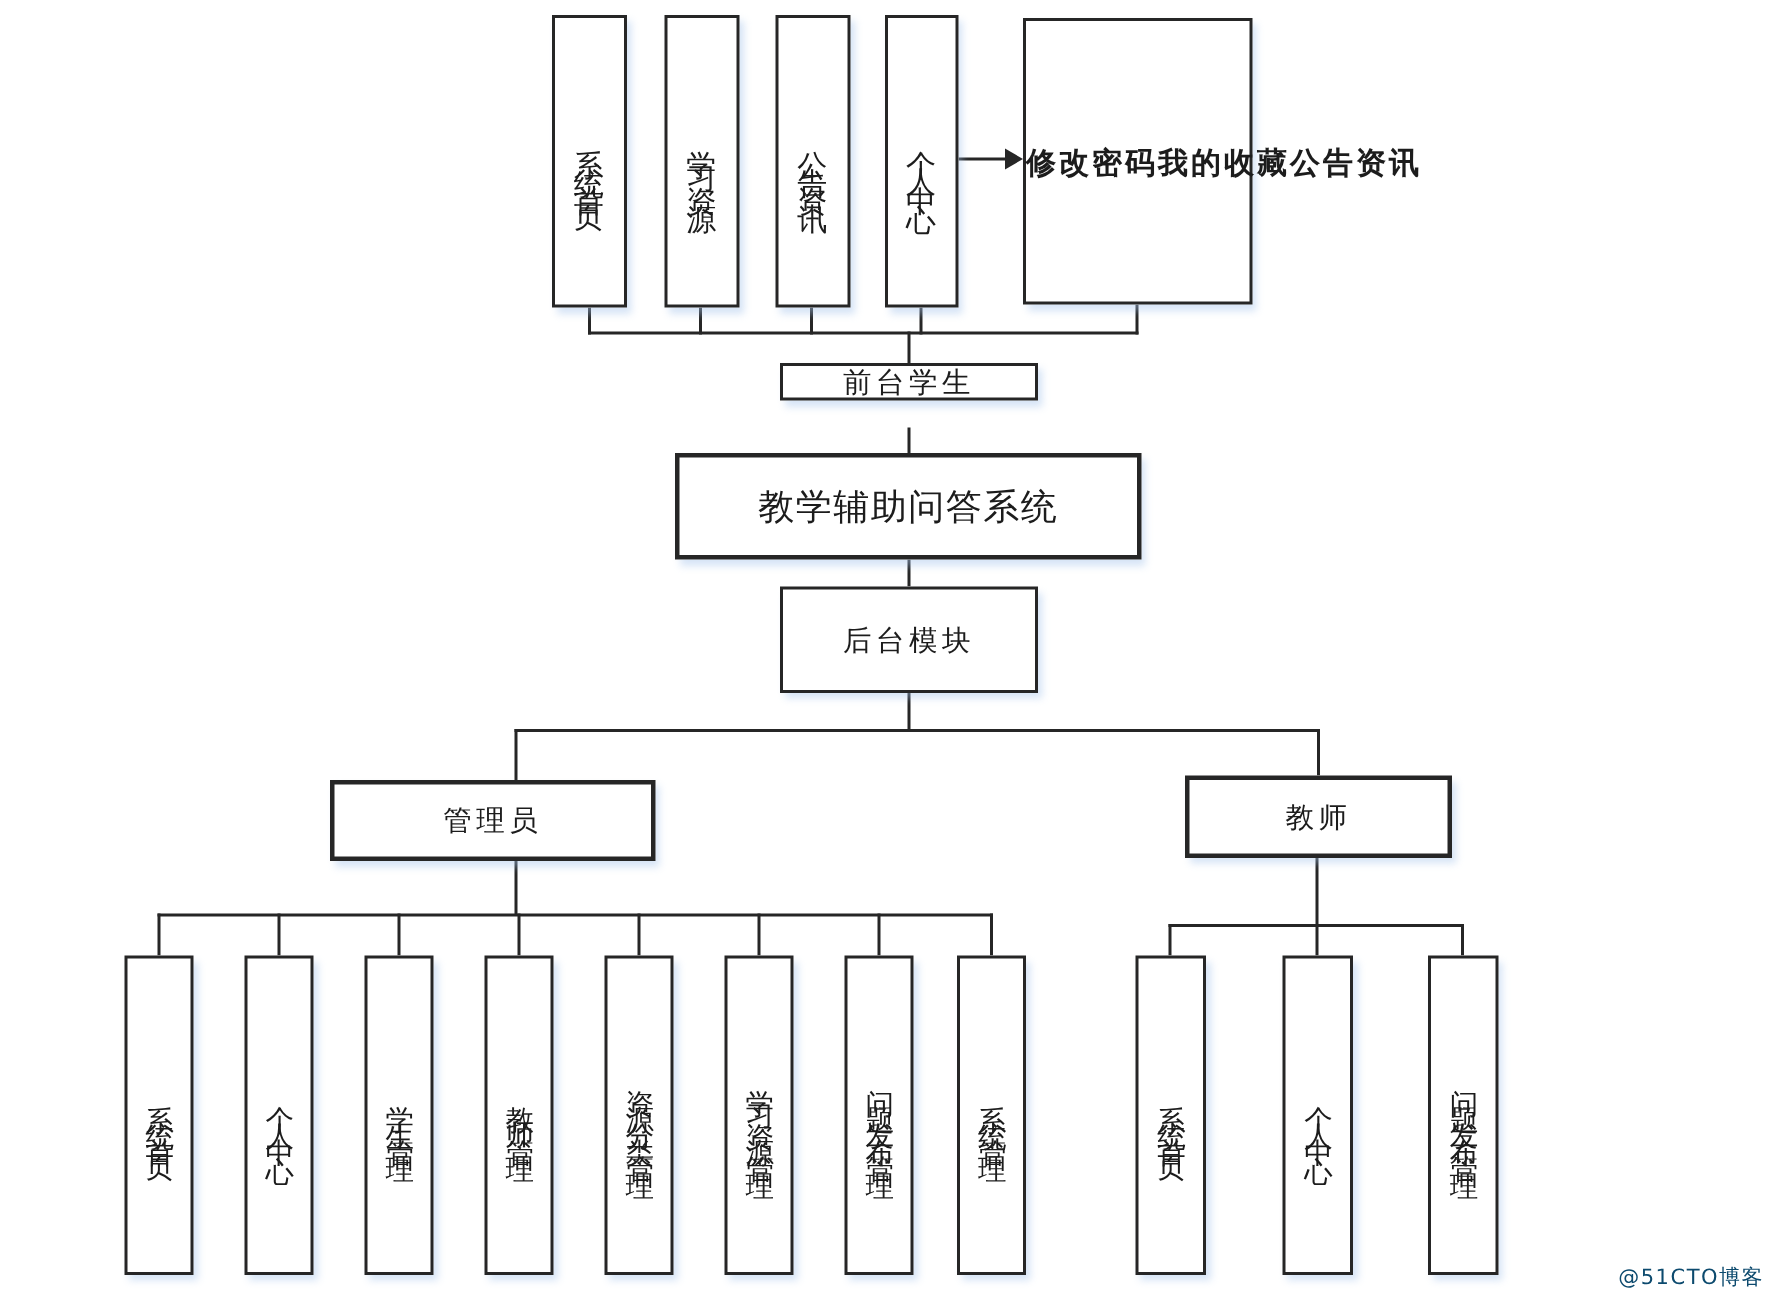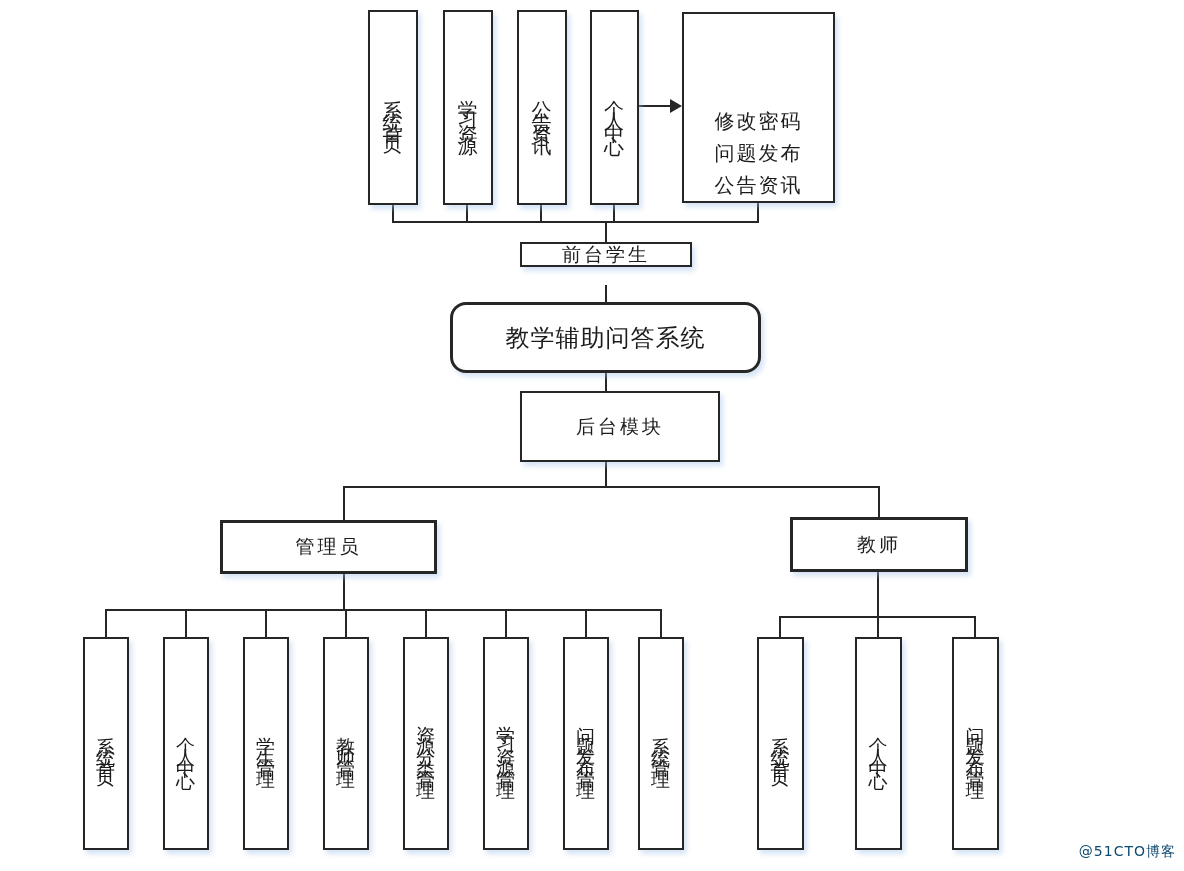--- a/index.html
+++ b/index.html
@@ -34,21 +34,21 @@
     writing-mode:vertical-rl;
     text-orientation:upright;
     font-size:19px;
     letter-spacing:11px;
     line-height:1;
     white-space:nowrap;
   }
   .vtext-top { font-size:20px; letter-spacing:12px; }
   .htext { font-size:19px; letter-spacing:3px; white-space:nowrap; }
   .title-text { font-size:24px; letter-spacing:1px; white-space:nowrap; }
-  .multiline { display:flex; flex-direction:column; align-items:center; justify-content:flex-end; }
+  .multiline { display:flex; align-items:center; justify-content:space-between;font-weight:bold; }
   .mline { font-size:20px; line-height:32px; letter-spacing:2px; white-space:nowrap; }
   .watermark {
     position:absolute;
     right:8px; bottom:10px;
     font-size:14px;
     color:#0c4a6e;
     letter-spacing:1px;
     font-family:"DejaVu Sans","Liberation Sans",sans-serif;
   }
 </style>
@@ -99,31 +99,31 @@
     <span class="vtext vtext-top">学习资源</span>
   </div>
   <div class="box" style="left:517px; top:10px; width:50px; height:195px;">
     <span class="vtext vtext-top">公告资讯</span>
   </div>
   <div class="box" style="left:590px; top:10px; width:49px; height:195px;">
     <span class="vtext vtext-top">个人中心</span>
   </div>
   <div class="box multiline" style="left:682px; top:12px; width:153px; height:191px;">
     <span class="mline">修改密码</span>
-    <span class="mline">问题发布</span>
+    <span class="mline">我的收藏</span>
     <span class="mline">公告资讯</span>
   </div>
 
   <div class="box" style="left:520px; top:242px; width:172px; height:25px;">
     <span class="htext">前台学生</span>
   </div>
-  <div class="box thick" style="left:450px; top:302px; width:311px; height:71px;border-radius:16px;">
+  <div class="box thick" style="left:450px; top:302px; width:311px; height:71px;">
     <span class="title-text">教学辅助问答系统</span>
   </div>
-  <div class="box" style="left:520px; top:391px; width:200px; height:71px;">
+  <div class="box" style="left:520px; top:391px; width:172px; height:71px;">
     <span class="htext">后台模块</span>
   </div>
 
   <div class="box thick" style="left:220px; top:520px; width:217px; height:54px;">
     <span class="htext">管理员</span>
   </div>
   <div class="box thick" style="left:790px; top:517px; width:178px; height:55px;">
     <span class="htext">教师</span>
   </div>
 

